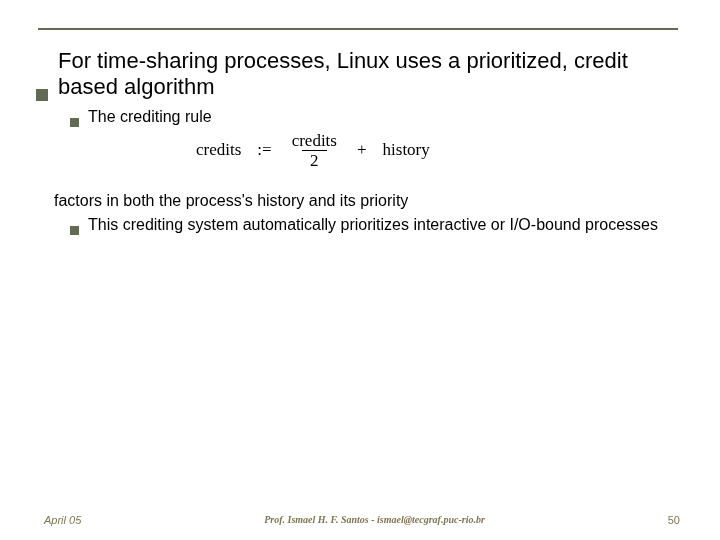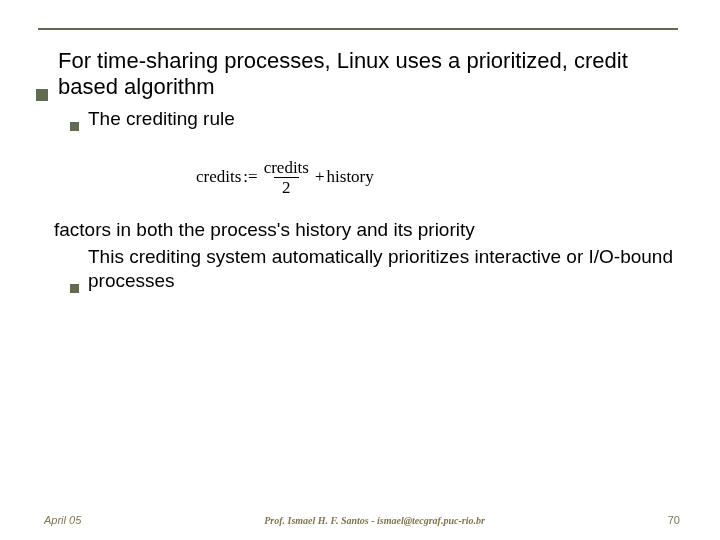--- a/index.html
+++ b/index.html
@@ -49,33 +49,33 @@
     height: 9px;
     margin-top: 5px;
     margin-right: 9px;
   }
   .lvl1-text {
     font-size: 22px;
     color: #000;
     line-height: 1.2;
   }
   .lvl2-text {
-    font-size: 19px;
+    font-size: 16px;
     color: #000;
     line-height: 1.25;
   }
   .lvl1 { margin-bottom: 6px; }
   .lvl2 { margin-left: 34px; margin-top: 4px; margin-bottom: 4px; }
   .formula-block {
-    margin: 28px 0 22px 160px;
+    margin: 5px 0 22px 160px;
     font-family: "Times New Roman", Times, serif;
     font-size: 17px;
     display: flex;
     align-items: center;
-    gap: 2px;
+    gap: 16px;
   }
   .frac {
     display: inline-flex;
     flex-direction: column;
     align-items: center;
     font-size: 17px;
     line-height: 1;
     vertical-align: middle;
   }
   .frac .num { padding: 0 4px 1px 4px; }
@@ -84,21 +84,21 @@
     margin-left: 18px;
     margin-top: 10px;
   }
   .footer {
     position: absolute;
     bottom: 14px;
     left: 0;
     width: 720px;
     display: flex;
     justify-content: space-between;
-    align-items: center;
+    align-items: flex-start;
     padding: 0 40px 0 44px;
   }
   .footer-left {
     font-size: 11px;
     font-style: italic;
     color: #807550;
   }
   .footer-center {
     font-size: 10px;
     font-weight: bold;
@@ -147,16 +147,16 @@
   </div>
 
   <div class="bullet-row lvl2" style="">
     <span class="bullet small"></span>
     <span class="lvl2-text">This crediting system automatically prioritizes interactive or I/O-bound processes</span>
   </div>
 
   <div class="footer">
     <span class="footer-left">April 05</span>
     <span class="footer-center">Prof. Ismael H. F. Santos - ismael@tecgraf.puc-rio.br</span>
-    <span class="footer-right">70</span>
+    <span class="footer-right">50</span>
   </div>
 
 </div>
 
 </body></html>

